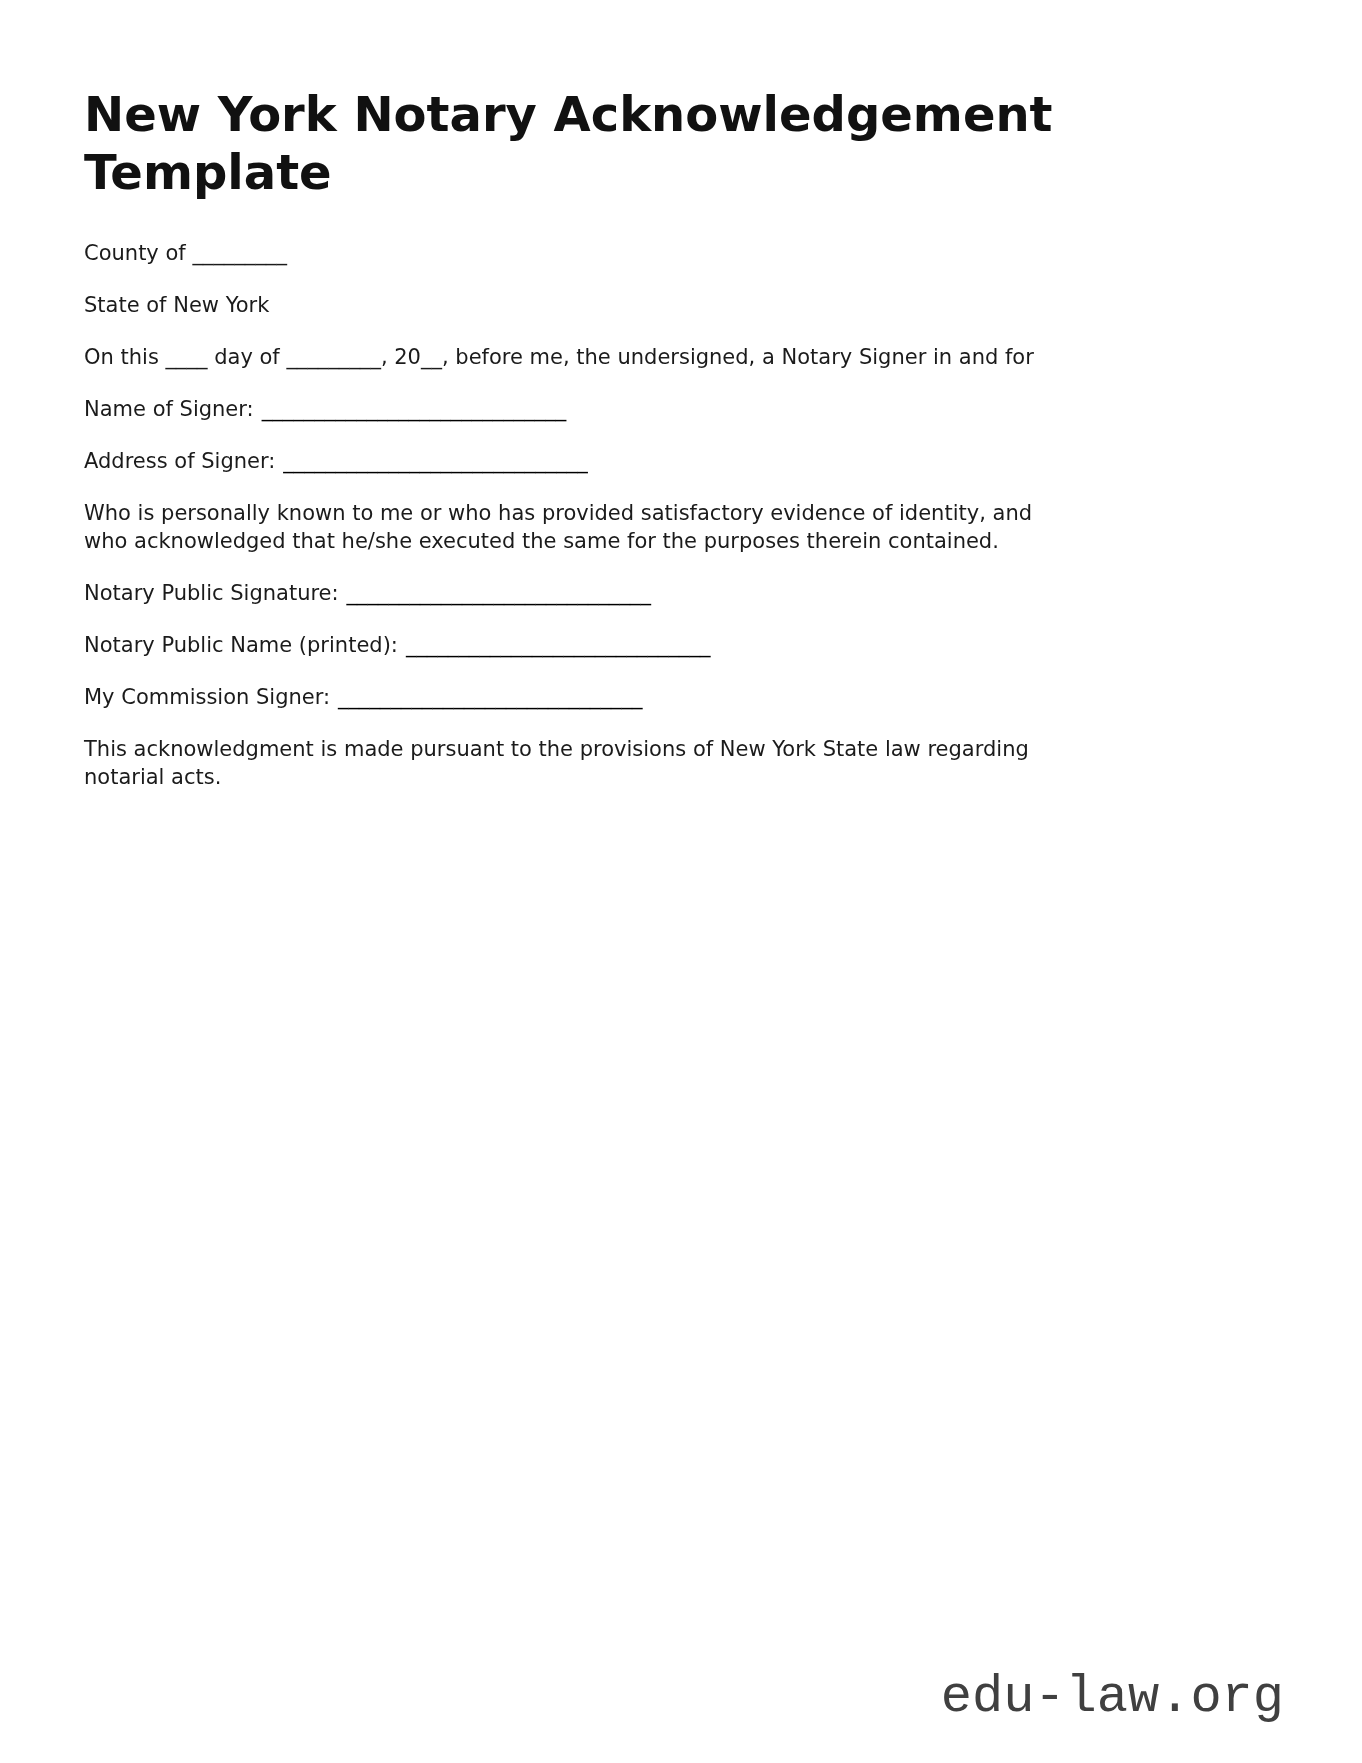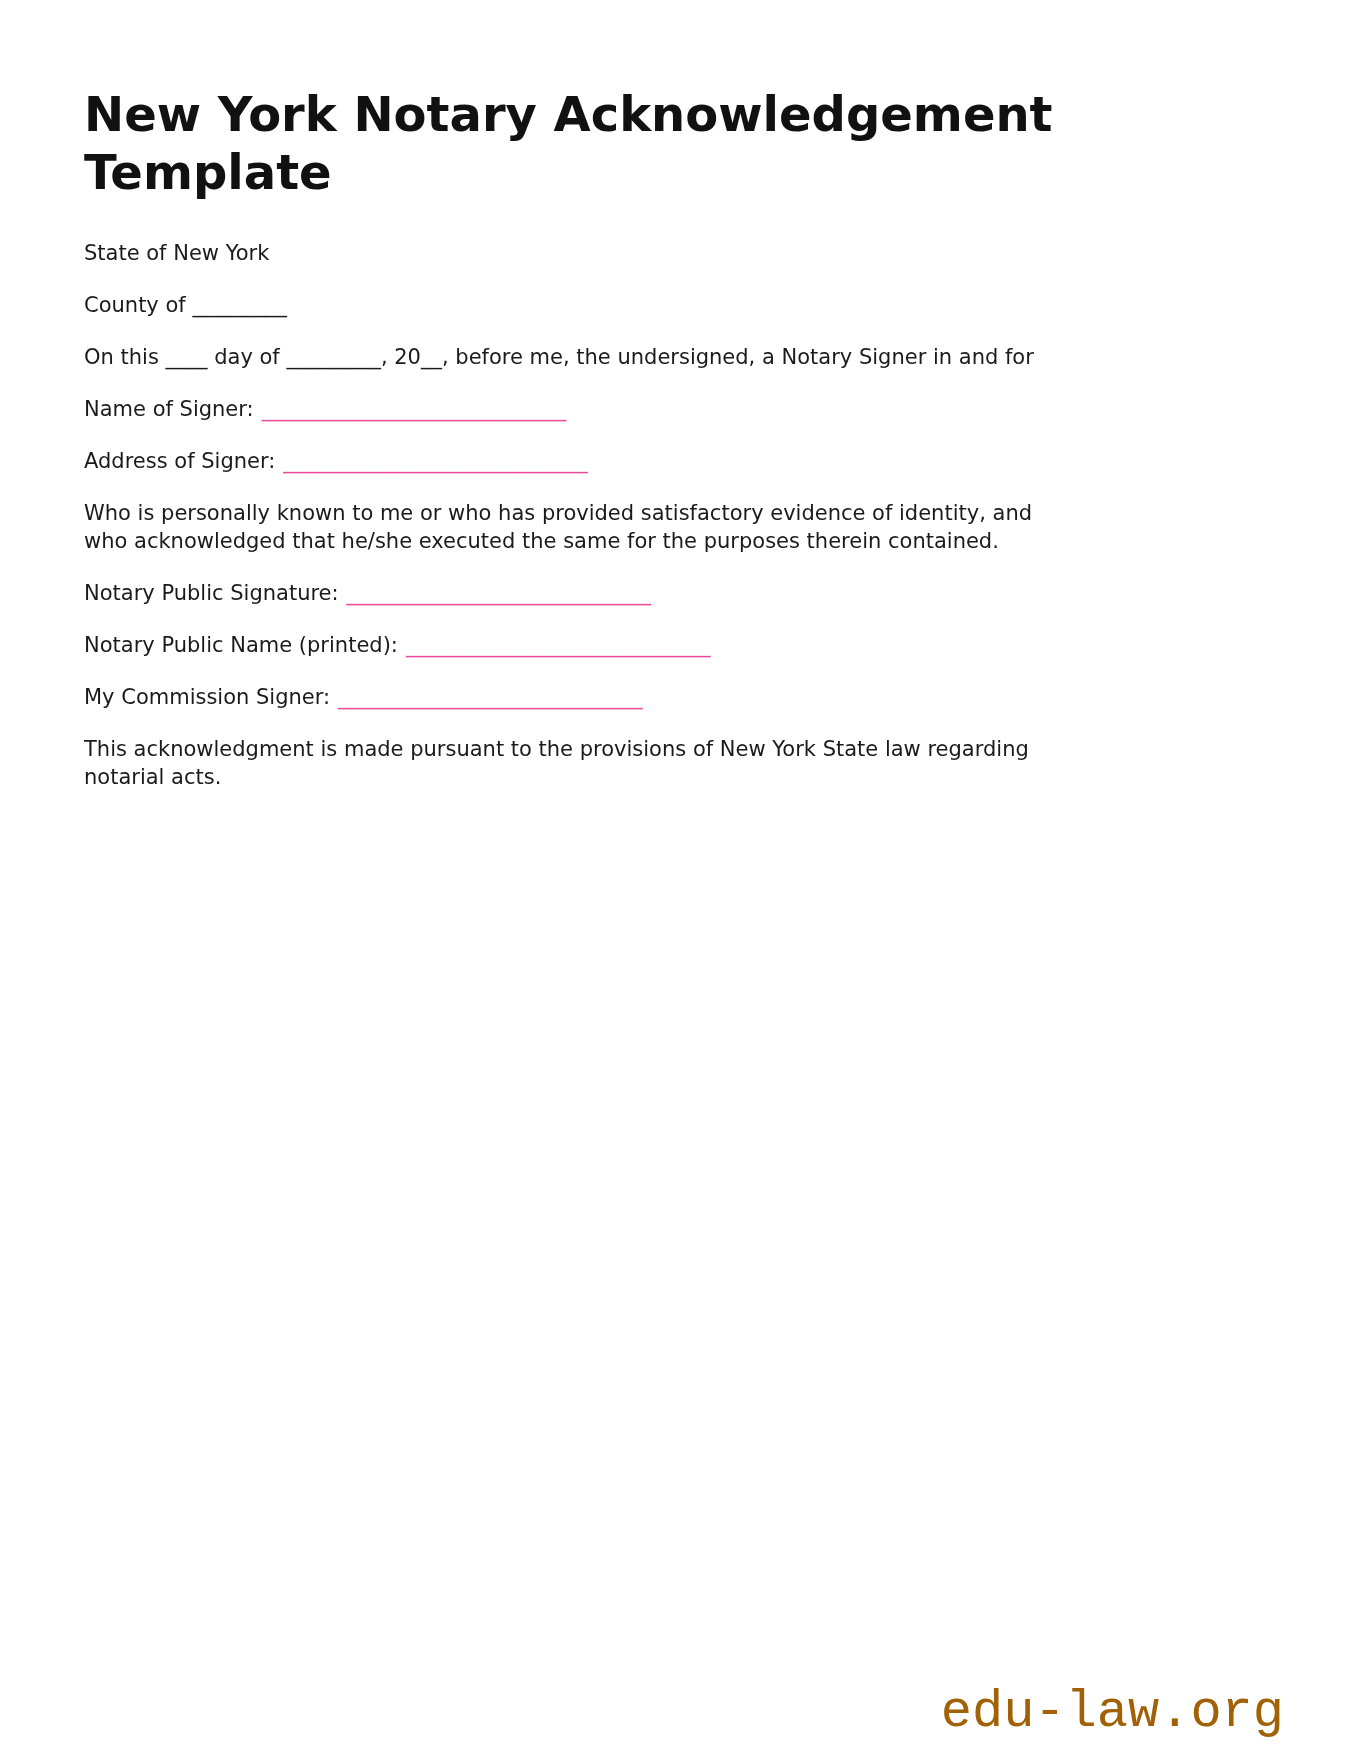--- a/index.html
+++ b/index.html
@@ -34,47 +34,47 @@
   }
   .line {
     display: block;
   }
   .label {
     font-weight: normal;
   }
   .blank {
     margin-left: 8px;
     font-weight: normal;
-    color: #ec4899;
+    color: #000000;
   }
   .watermark {
     position: absolute;
     right: 78px;
-    bottom: 21px;
+    bottom: 36px;
     font-family: "Liberation Mono", "DejaVu Sans Mono", monospace;
     font-size: 52px;
     font-weight: normal;
-    color: #a16207;
+    color: #404040;
     white-space: nowrap;
     text-align: right;
   }
 </style>
 </head>
 <body>
 
 <div class="page">
 
   <h1 class="title">
     <span class="line">New York Notary Acknowledgement</span>
     <span class="line">Template</span>
   </h1>
 
+  <p class="para">County of _________</p>
+
   <p class="para">State of New York</p>
-
-  <p class="para">County of _________</p>
 
   <p class="para">
     <span class="line">On this ____ day of _________, 20__, before me, the undersigned, a Notary Signer in and for</span>
   </p>
 
   <p class="para field">
     <span class="label">Name of Signer:</span><span class="blank">_____________________________</span>
   </p>
 
   <p class="para field">

